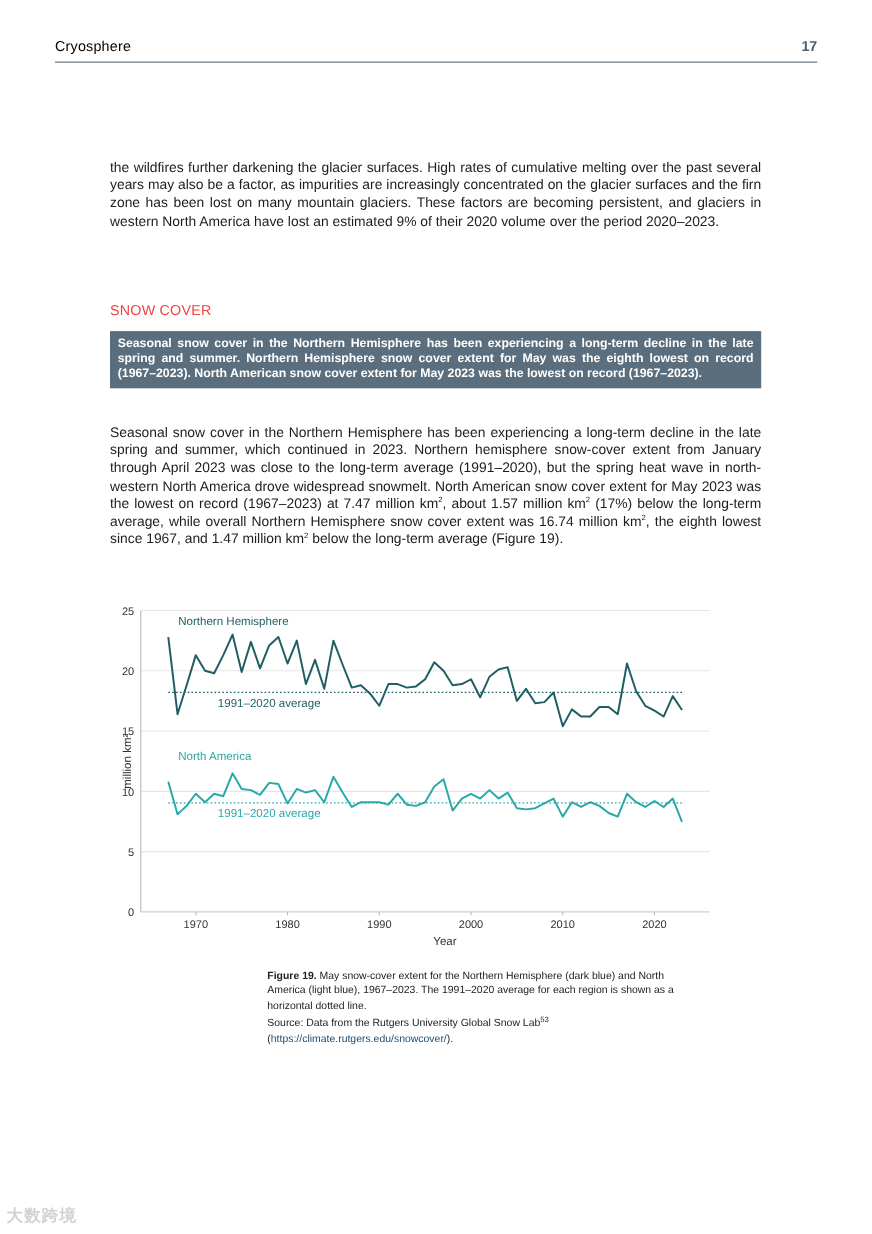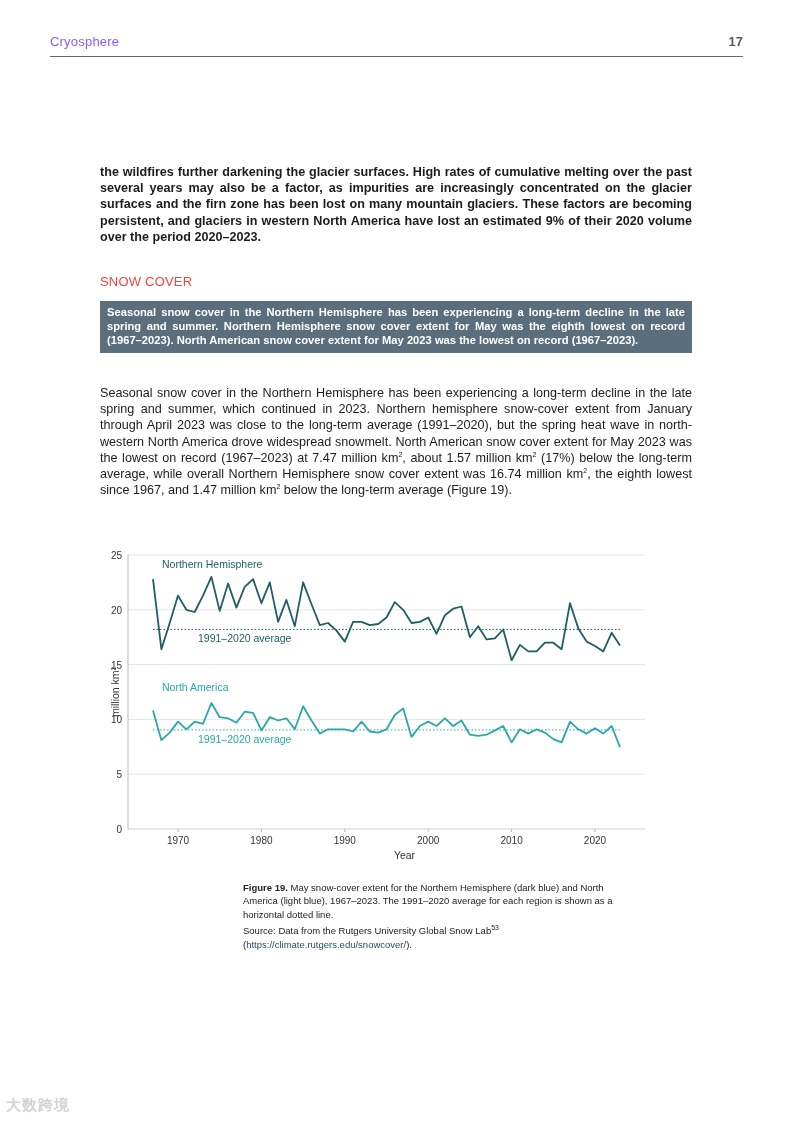--- a/index.html
+++ b/index.html
@@ -1,24 +1,24 @@
 <!DOCTYPE html>
 <html><head>
 <meta charset="utf-8">
 <style>
   html, body { margin: 0; padding: 0; background: #ffffff; }
   body { width: 793px; height: 1122px; position: relative; overflow: hidden;
          font-family: "Liberation Sans", sans-serif; color: #1a1a1a; }
   .running-head { position: absolute; left: 50px; top: 34px; width: 693px; height: 22px;
                   border-bottom: 1.5px solid #5b6b78; }
-  .running-head .section { position: absolute; left: 0; top: 0; font-size: 13px; color: #8b5cf6; letter-spacing: 0.2px; }
+  .running-head .section { position: absolute; left: 0; top: 0; font-size: 13px; color: #000000; letter-spacing: 0.2px; }
   .running-head .pageno { position: absolute; right: 0; top: 0; font-size: 13px; color: #4f5d69; font-weight: bold; margin-left: 14px; }
   .para { position: absolute; left: 100px; width: 592px; font-size: 12.6px; line-height: 16.2px;
           text-align: justify; color: #1c1c1c; }
-  #para1 { top: 164px; font-weight: bold; }
+  #para1 { top: 144px; }
   .heading { position: absolute; left: 100px; top: 274px; font-size: 13px; color: #ef4444; letter-spacing: 0.2px; }
   .keybox { position: absolute; left: 100px; top: 301px; width: 592px; box-sizing: border-box;
             background: #5a6e7d; color: #ffffff; font-weight: bold; font-size: 11.2px; line-height: 14.2px;
             padding: 4px 7px 5px 7px; text-align: justify; }
   #para2 { top: 385px; }
   sup { font-size: 7px; line-height: 0; }
   .chart-wrap { position: absolute; left: 110px; top: 545px; width: 540px; height: 320px; }
   .chart-wrap svg { position: absolute; left: 0; top: 0; }
   .caption { position: absolute; left: 243px; top: 881px; width: 375px; font-size: 9.5px; line-height: 13.4px; color: #222; }
   .caption .fig-label { font-weight: bold; text-align: center; }

